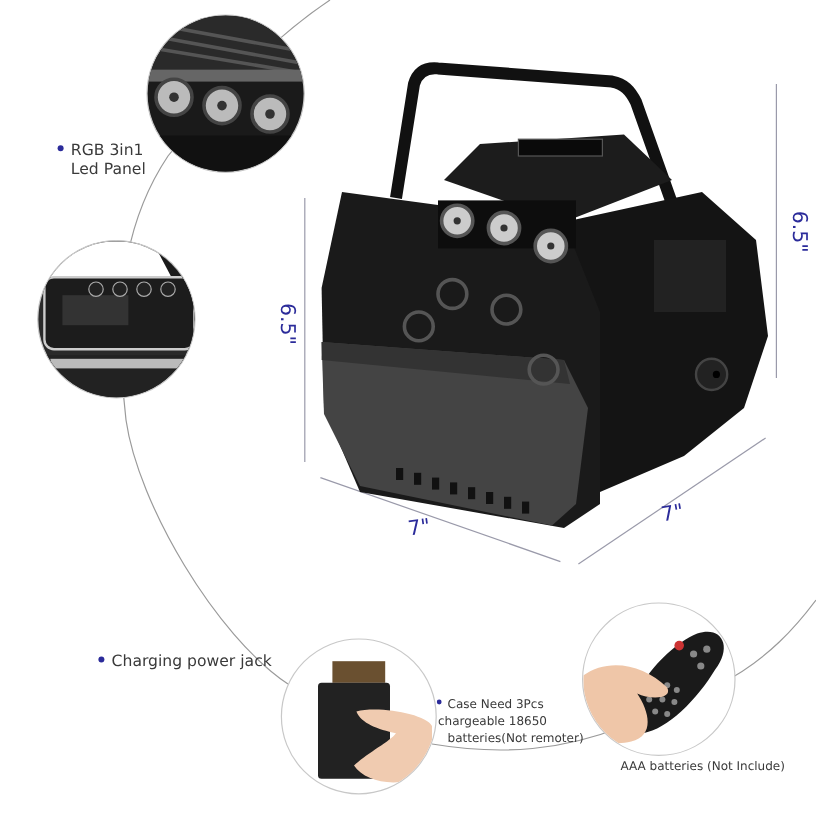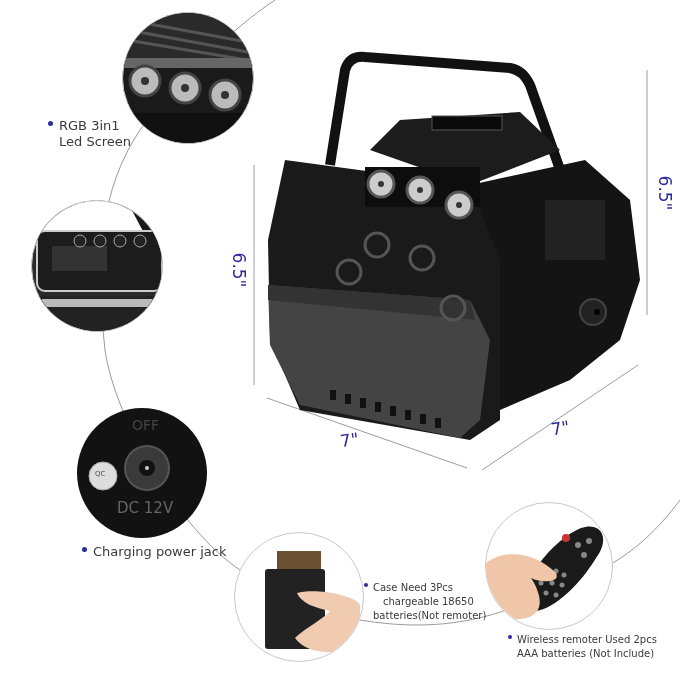--- a/index.html
+++ b/index.html
@@ -69,63 +69,52 @@
         <circle cx="22" cy="68" r="4" fill="#333"></circle>
       <circle cx="62" cy="75" r="15" fill="#bbb" stroke="#444" stroke-width="3"></circle>
         <circle cx="62" cy="75" r="4" fill="#333"></circle>
       <circle cx="102" cy="82" r="15" fill="#bbb" stroke="#444" stroke-width="3"></circle>
         <circle cx="102" cy="82" r="4" fill="#333"></circle>
       <rect x="0" y="100" width="132" height="32" fill="#111"></rect>
     </svg>
   </div>
   <div class="label" style="left:48px;top:118px;">
     <div><span class="bullet"></span><span>RGB 3in1</span></div>
-    <div style="padding-left:11px;">Led Screen</div>
+    <div style="padding-left:11px;">Led Panel</div>
   </div>
 
   <div class="circle" style="left:31px;top:200px;width:132px;height:132px;background:#2a2a2a;">
     <svg width="132" height="132">
       <rect x="0" y="0" width="132" height="30" fill="#fff"></rect>
       <polygon points="95,0 132,0 132,70" fill="#1a1a1a"></polygon>
       <rect x="5" y="30" width="125" height="60" rx="8" fill="#1c1c1c" stroke="#ccc" stroke-width="2"></rect>
       <rect x="20" y="45" width="55" height="25" fill="#333"></rect>
       <circle cx="48" cy="40" r="6" fill="#222" stroke="#aaa"></circle>
         <circle cx="68" cy="40" r="6" fill="#222" stroke="#aaa"></circle>
       <circle cx="88" cy="40" r="6" fill="#222" stroke="#aaa"></circle>
         <circle cx="108" cy="40" r="6" fill="#222" stroke="#aaa"></circle>
       <rect x="0" y="95" width="132" height="37" fill="#222"></rect>
       <rect x="10" y="98" width="115" height="8" fill="#bbb"></rect>
     </svg>
   </div>
 
-  <div class="circle" style="left:77px;top:408px;width:130px;height:130px;background:#121212;border:none;">
-    <svg width="130" height="130">
-      <text x="55" y="22" fill="#444" font-size="14" font-family="DejaVu Sans, sans-serif">OFF</text>
-      <circle cx="70" cy="60" r="22" fill="#3a3a3a" stroke="#555" stroke-width="2"></circle>
-      <circle cx="70" cy="60" r="8" fill="#111"></circle>
-        <circle cx="70" cy="60" r="2" fill="#ccc"></circle>
-      <circle cx="26" cy="68" r="14" fill="#ddd" stroke="#aaa"></circle>
-      <text x="18" y="68" fill="#555" font-size="7" font-family="DejaVu Sans, sans-serif">QC</text>
-      <text x="40" y="105" fill="#666" font-size="15" font-family="DejaVu Sans, sans-serif">DC 12V</text>
-    </svg>
-  </div>
   <div class="label" style="left:82px;top:544px;">
     <span class="bullet"></span><span>Charging power jack</span>
   </div>
 
   <div class="circle" style="left:234px;top:532px;width:130px;height:130px;background:#fff;">
     <svg width="130" height="130">
       <rect x="42" y="18" width="44" height="18" fill="#6a5030"></rect>
       <rect x="30" y="36" width="60" height="80" rx="3" fill="#222"></rect>
       <path d="M62 60 C 80 55, 120 62, 125 72 L 125 110 C 100 125, 70 120, 60 105 C 70 95, 90 85, 95 78 C 80 75, 66 70, 62 60 Z" fill="#f0cbb0"></path>
     </svg>
   </div>
   <div class="label small" style="left:364px;top:581px;">
     <div><span class="bullet"></span><span>Case Need 3Pcs</span></div>
-    <div style="padding-left:19px;">chargeable 18650</div>
+    <div style="padding-left:1px;">chargeable 18650</div>
     <div style="padding-left:9px;">batteries(Not remoter)</div>
   </div>
 
   <div class="circle" style="left:485px;top:502px;width:128px;height:128px;background:#fff;">
     <svg width="128" height="128">
       <path d="M40 100 C 30 90, 60 40, 95 25 C 115 18, 125 35, 110 55 C 95 80, 70 105, 50 108 Z" fill="#1a1a1a"></path>
       <circle cx="80" cy="35" r="4" fill="#c33"></circle>
       <g fill="#888">
           <circle cx="92" cy="42" r="3"></circle>
           <circle cx="103" cy="38" r="3"></circle>
@@ -136,21 +125,20 @@
           <circle cx="55" cy="80" r="2.5"></circle>
           <circle cx="66" cy="80" r="2.5"></circle>
           <circle cx="76" cy="82" r="2.5"></circle>
           <circle cx="60" cy="90" r="2.5"></circle>
           <circle cx="70" cy="92" r="2.5"></circle>
         </g>
       <path d="M0 60 C 20 45, 50 50, 70 70 C 75 80, 55 80, 45 75 C 55 90, 60 110, 40 115 C 20 120, 0 110, 0 100 Z" fill="#efc6a8"></path>
     </svg>
   </div>
   <div class="label small" style="left:508px;top:633px;">
-    <div><span class="bullet"></span><span>Wireless remoter Used 2pcs</span></div>
     <div style="padding-left:9px;">AAA batteries (Not Include)</div>
   </div>
 
   <svg width="680" height="680" style="position:absolute;left:0;top:0;">
 
     <path d="M330 165 L 345 70 C 348 60, 355 56, 365 57 L 510 68 C 520 70, 525 75, 530 85 L 585 240" fill="none" stroke="#111" stroke-width="10" stroke-linejoin="round"></path>
 
     <polygon points="470,185 585,160 630,200 640,280 620,340 570,380 500,410 485,280" fill="#141414"></polygon>
     <rect x="545" y="200" width="60" height="60" fill="#222"></rect>
 

